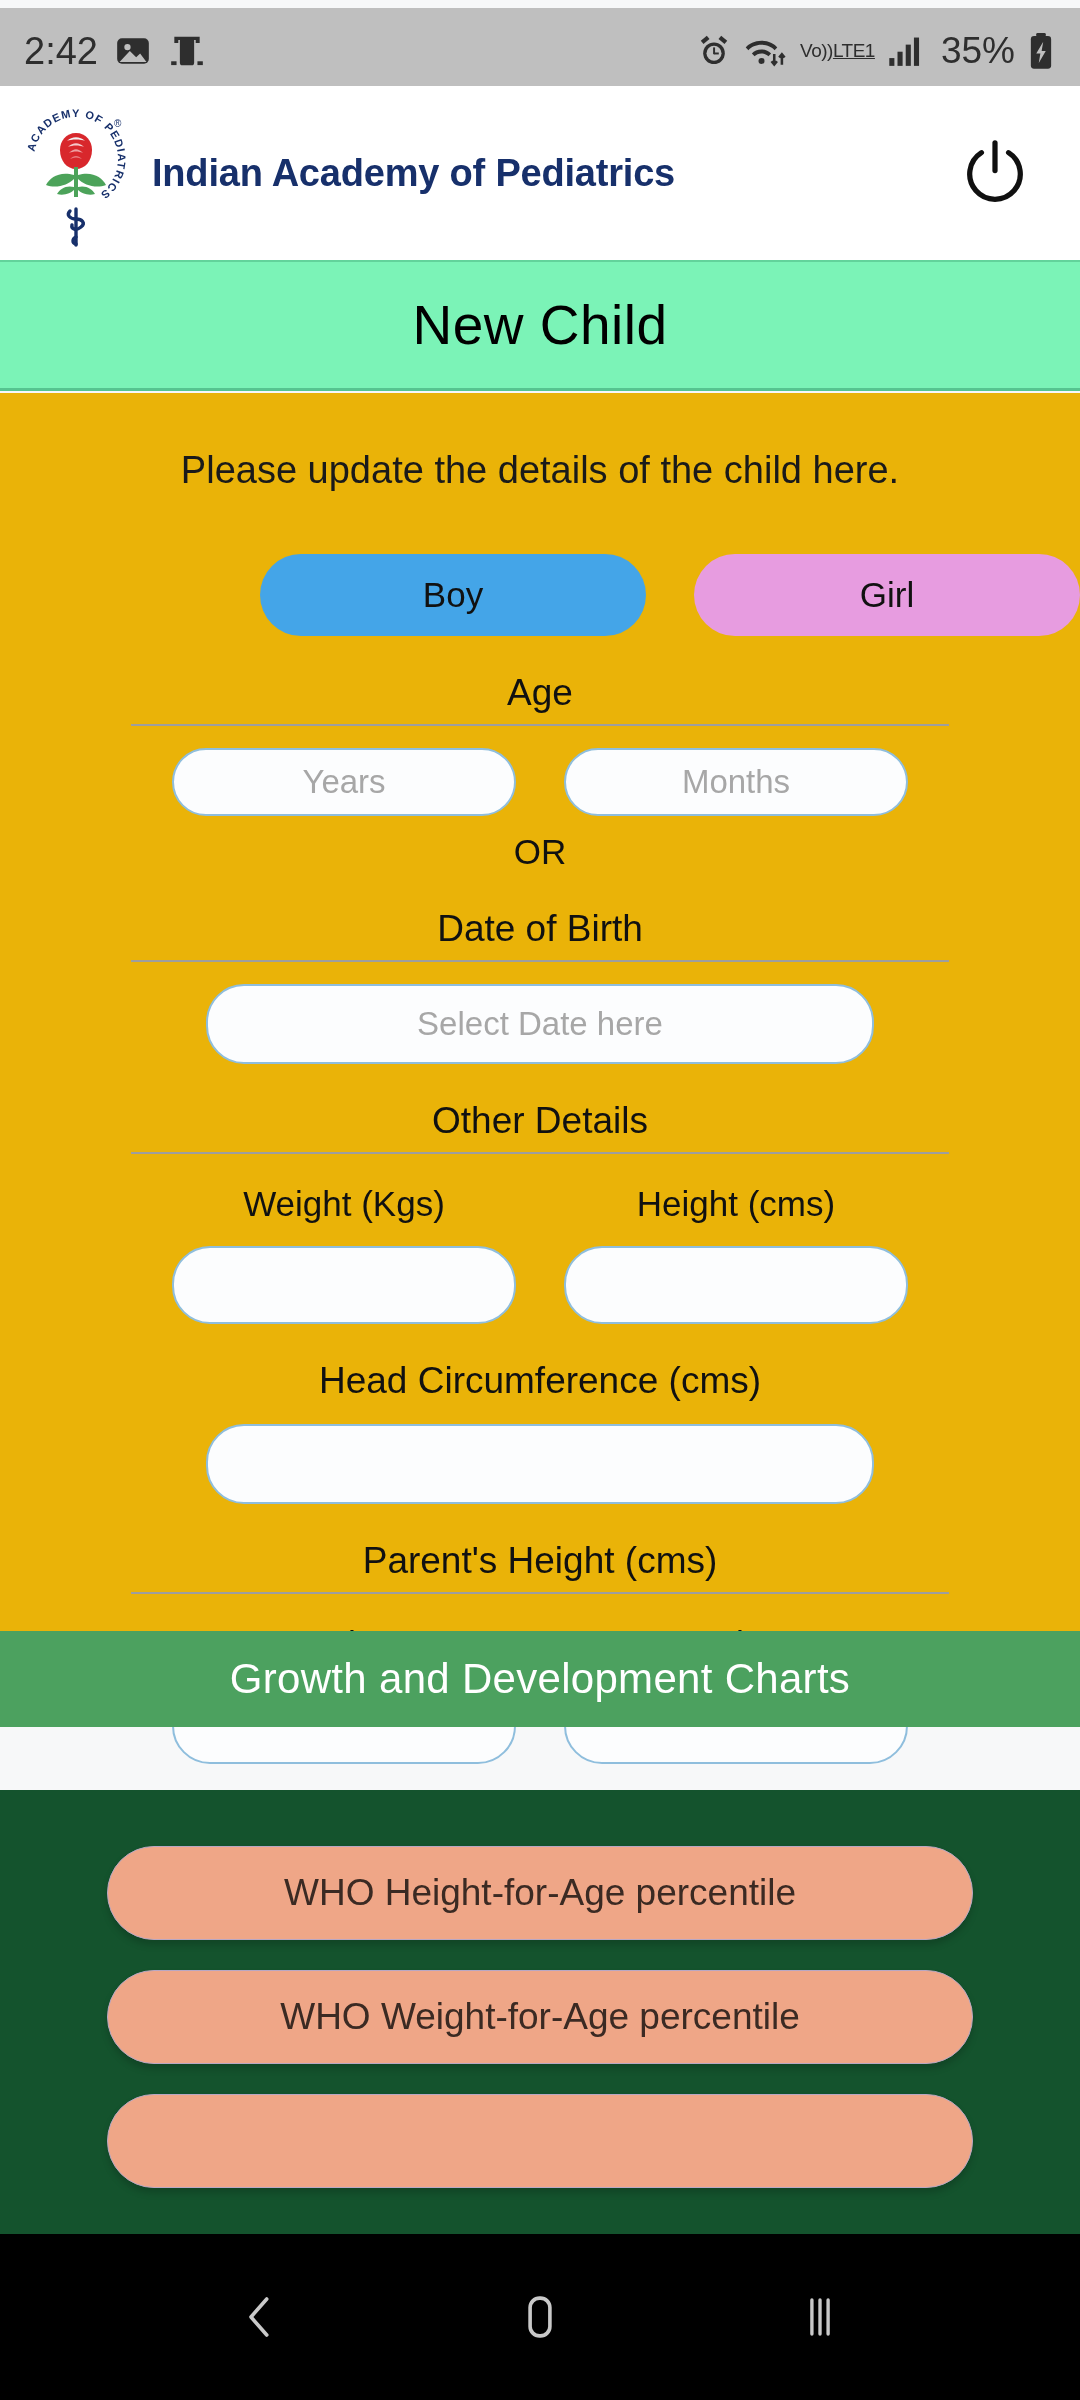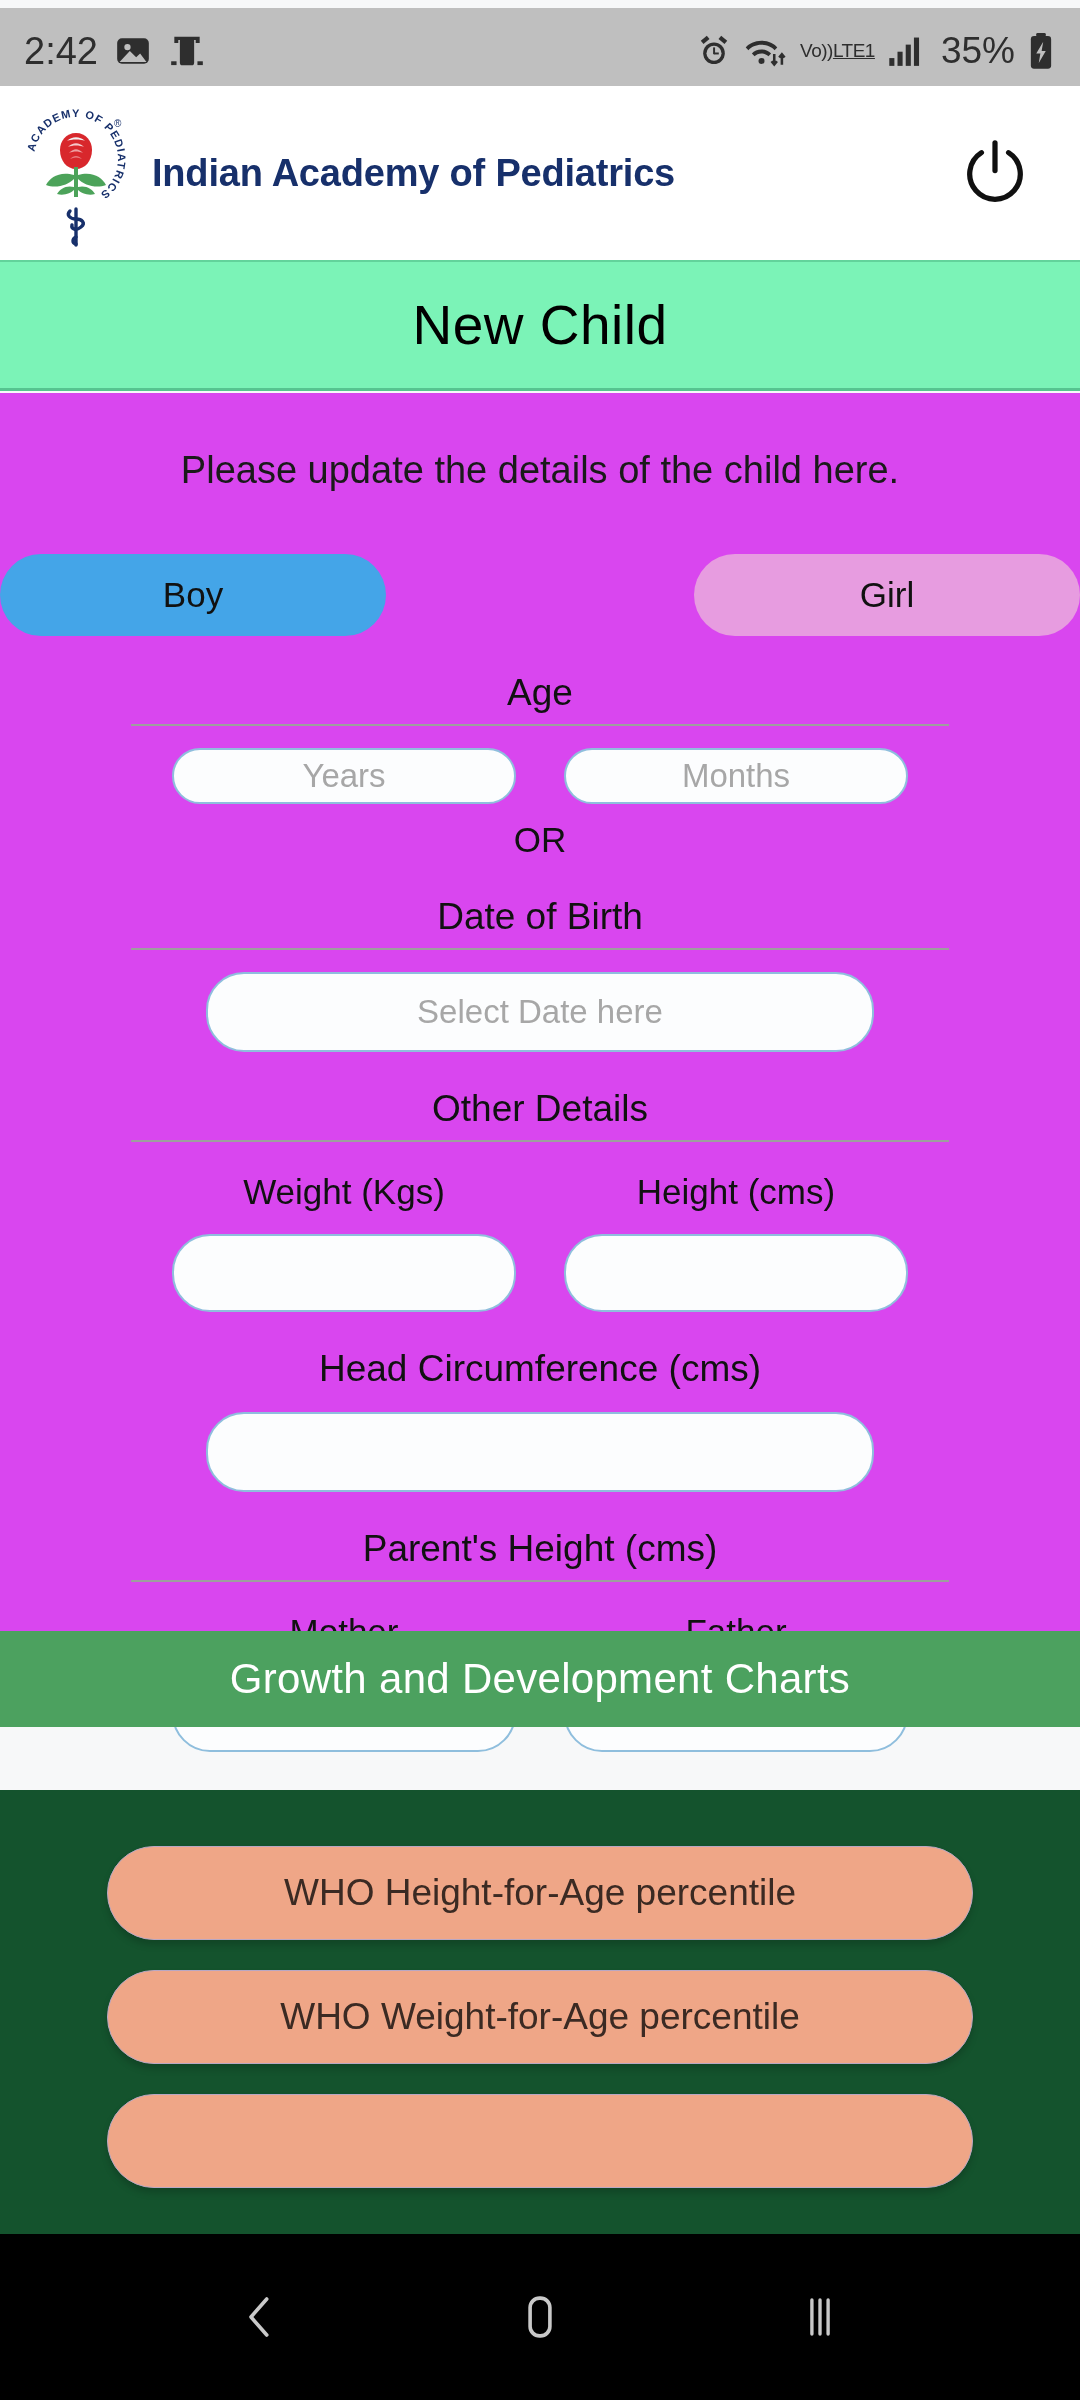--- a/index.html
+++ b/index.html
@@ -100,32 +100,32 @@
     color: #000000;
     letter-spacing: 0.5px;
   }
 
   
   #form-body {
     position: absolute;
     top: 393px; left: 0;
     width: 1080px;
     height: 1301px;
-    background: #d946ef;
+    background: #eab308;
   }
   .intro-text {
     text-align: center;
     font-size: 38px;
     color: #1A1A1A;
     margin-top: 56px;
   }
 
   .gender-row {
     display: flex;
-    justify-content: space-between;
+    justify-content: flex-end;
     gap: 48px;
     margin-top: 62px;
   }
   .gender-btn {
     width: 386px;
     height: 82px;
     border-radius: 41px;
     display: flex;
     align-items: center;
     justify-content: center;
@@ -158,21 +158,21 @@
   }
 
   .field-row {
     display: flex;
     justify-content: center;
     gap: 48px;
     margin-top: 22px;
   }
   .pill-input {
     width: 344px;
-    height: 56px;
+    height: 68px;
     border-radius: 38px;
     border: 2px solid #8FBEDD;
     background: #FCFDFE;
     text-align: center;
     font-size: 33px;
     color: #111;
     outline: none;
     font-family: "Liberation Sans", sans-serif;
   }
   .pill-input::placeholder { color: #A7A7A7; }

